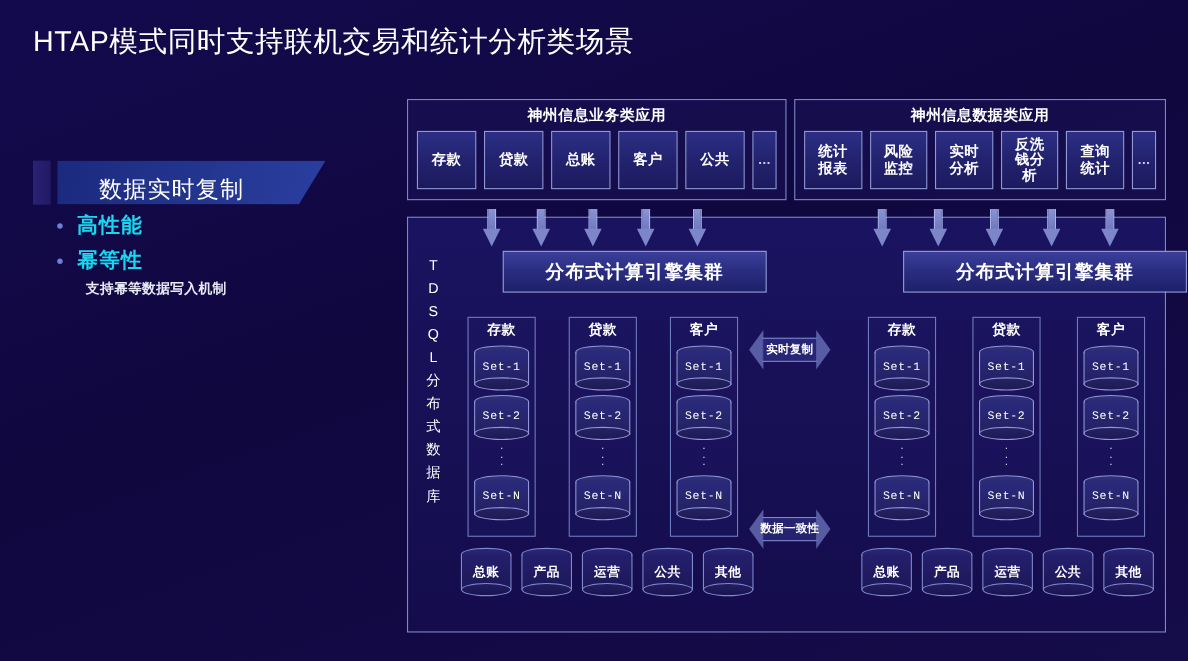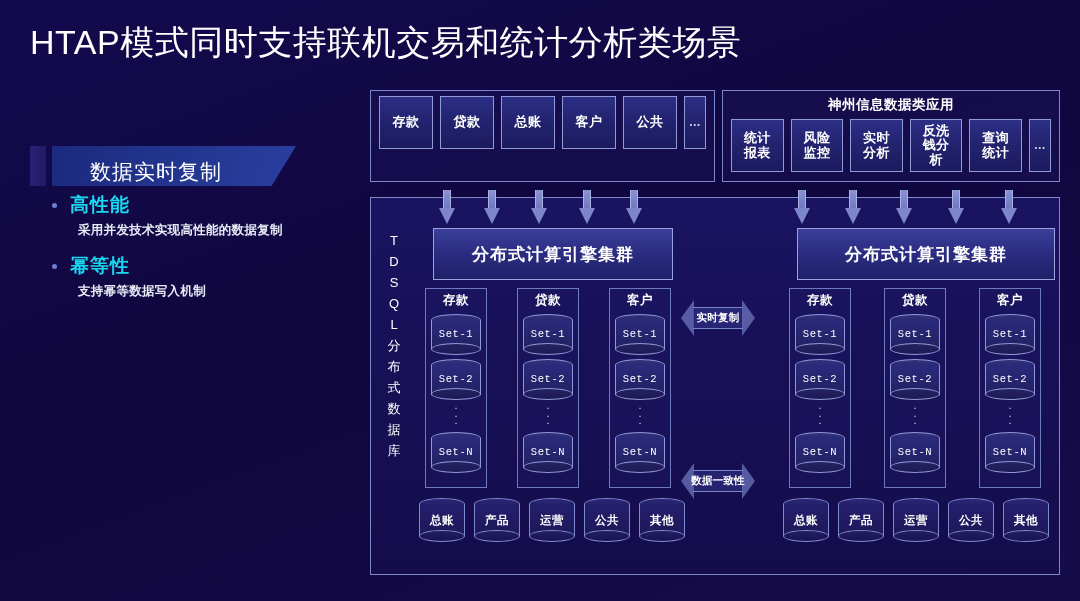--- a/index.html
+++ b/index.html
@@ -10,21 +10,21 @@
     overflow: hidden;
   }
   .slide {
     position: relative;
     width: 1080px; height: 601px;
     background: linear-gradient(160deg, #130a4e 0%, #10073f 45%, #150c4a 100%);
   }
   
   .title {
     position: absolute; left: 30px; top: 20px;
-    font-size: 34px; color: #ffffff; letter-spacing: .5px;
+    font-size: 26px; color: #ffffff; letter-spacing: .5px;
     white-space: nowrap;
   }
   
   .banner {
     position: absolute; left: 30px; top: 146px;
     width: 266px; height: 40px;
   }
   .banner-stub {
     position: absolute; left: 0; top: 0; width: 16px; height: 40px;
     background: linear-gradient(90deg,#2a2272,#221a66);
@@ -99,25 +99,25 @@
     background: linear-gradient(180deg,#8a93d2,#6d77c0);
     border-left: 1px solid #aab2e4; border-right: 1px solid #aab2e4;
   }
   .arrow-down .head {
     position: absolute; left: 0; top: 18px; width: 0; height: 0;
     border-left: 8px solid transparent; border-right: 8px solid transparent;
     border-top: 16px solid #7d86c9;
   }
   
   .engine {
-    position: absolute; height: 52px;
+    position: absolute; height: 38px;
     border: 1px solid #98a2dd;
     background: linear-gradient(180deg,#3a3f99 0%, #2a2c80 50%, #1f2069 100%);
     display: flex; align-items: center; justify-content: center;
-    color: #fff; font-size: 17px; font-weight: bold; letter-spacing: 1px;
+    color: #fff; font-size: 17px; font-weight: bold; letter-spacing: 1px; margin-left: 24px;
   }
   .engine.left  { left: 62px;  top: 30px; width: 240px; }
   .engine.right { left: 426px; top: 30px; width: 258px; }
   
   .setcol {
     position: absolute; top: 90px; width: 62px; height: 200px;
     border: 1px solid #6f79bd; background: rgba(32,26,104,.35);
   }
   .setcol-title {
     text-align: center; color: #ffffff; font-size: 12.5px;
@@ -212,32 +212,32 @@
     <div class="banner-main"></div>
     <div class="banner-label">数据实时复制</div>
   </div>
 
   <div class="bullets">
     <div class="bullet-row">
       <div class="b-head">
         <span class="b-dot"></span>
         <span class="b-title">高性能</span>
       </div>
-      <div class="b-desc">采用并发技术实现高性能的数据复制</div>
     </div>
     <div class="bullet-row">
       <div class="b-head">
         <span class="b-dot"></span>
         <span class="b-title">幂等性</span>
       </div>
       <div class="b-desc">支持幂等数据写入机制</div>
     </div>
   </div>
 
   <div class="appbox left">
+    <div class="appbox-title">神州信息业务类应用</div>
     <div class="tiles">
       <div class="tile">存款</div>
       <div class="tile">贷款</div>
       <div class="tile">总账</div>
       <div class="tile">客户</div>
       <div class="tile">公共</div>
       <div class="tile ellipsis">…</div>
     </div>
   </div>
 

